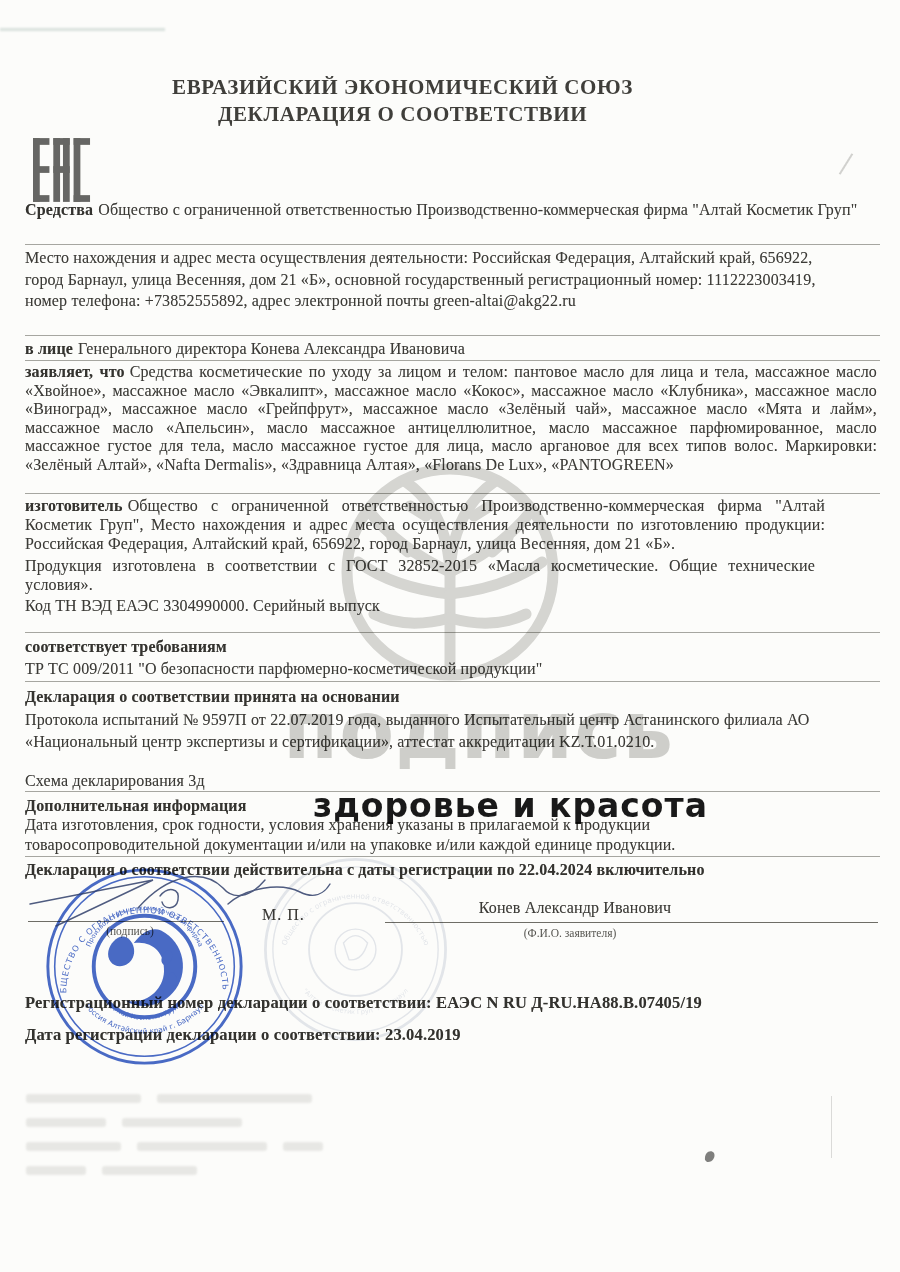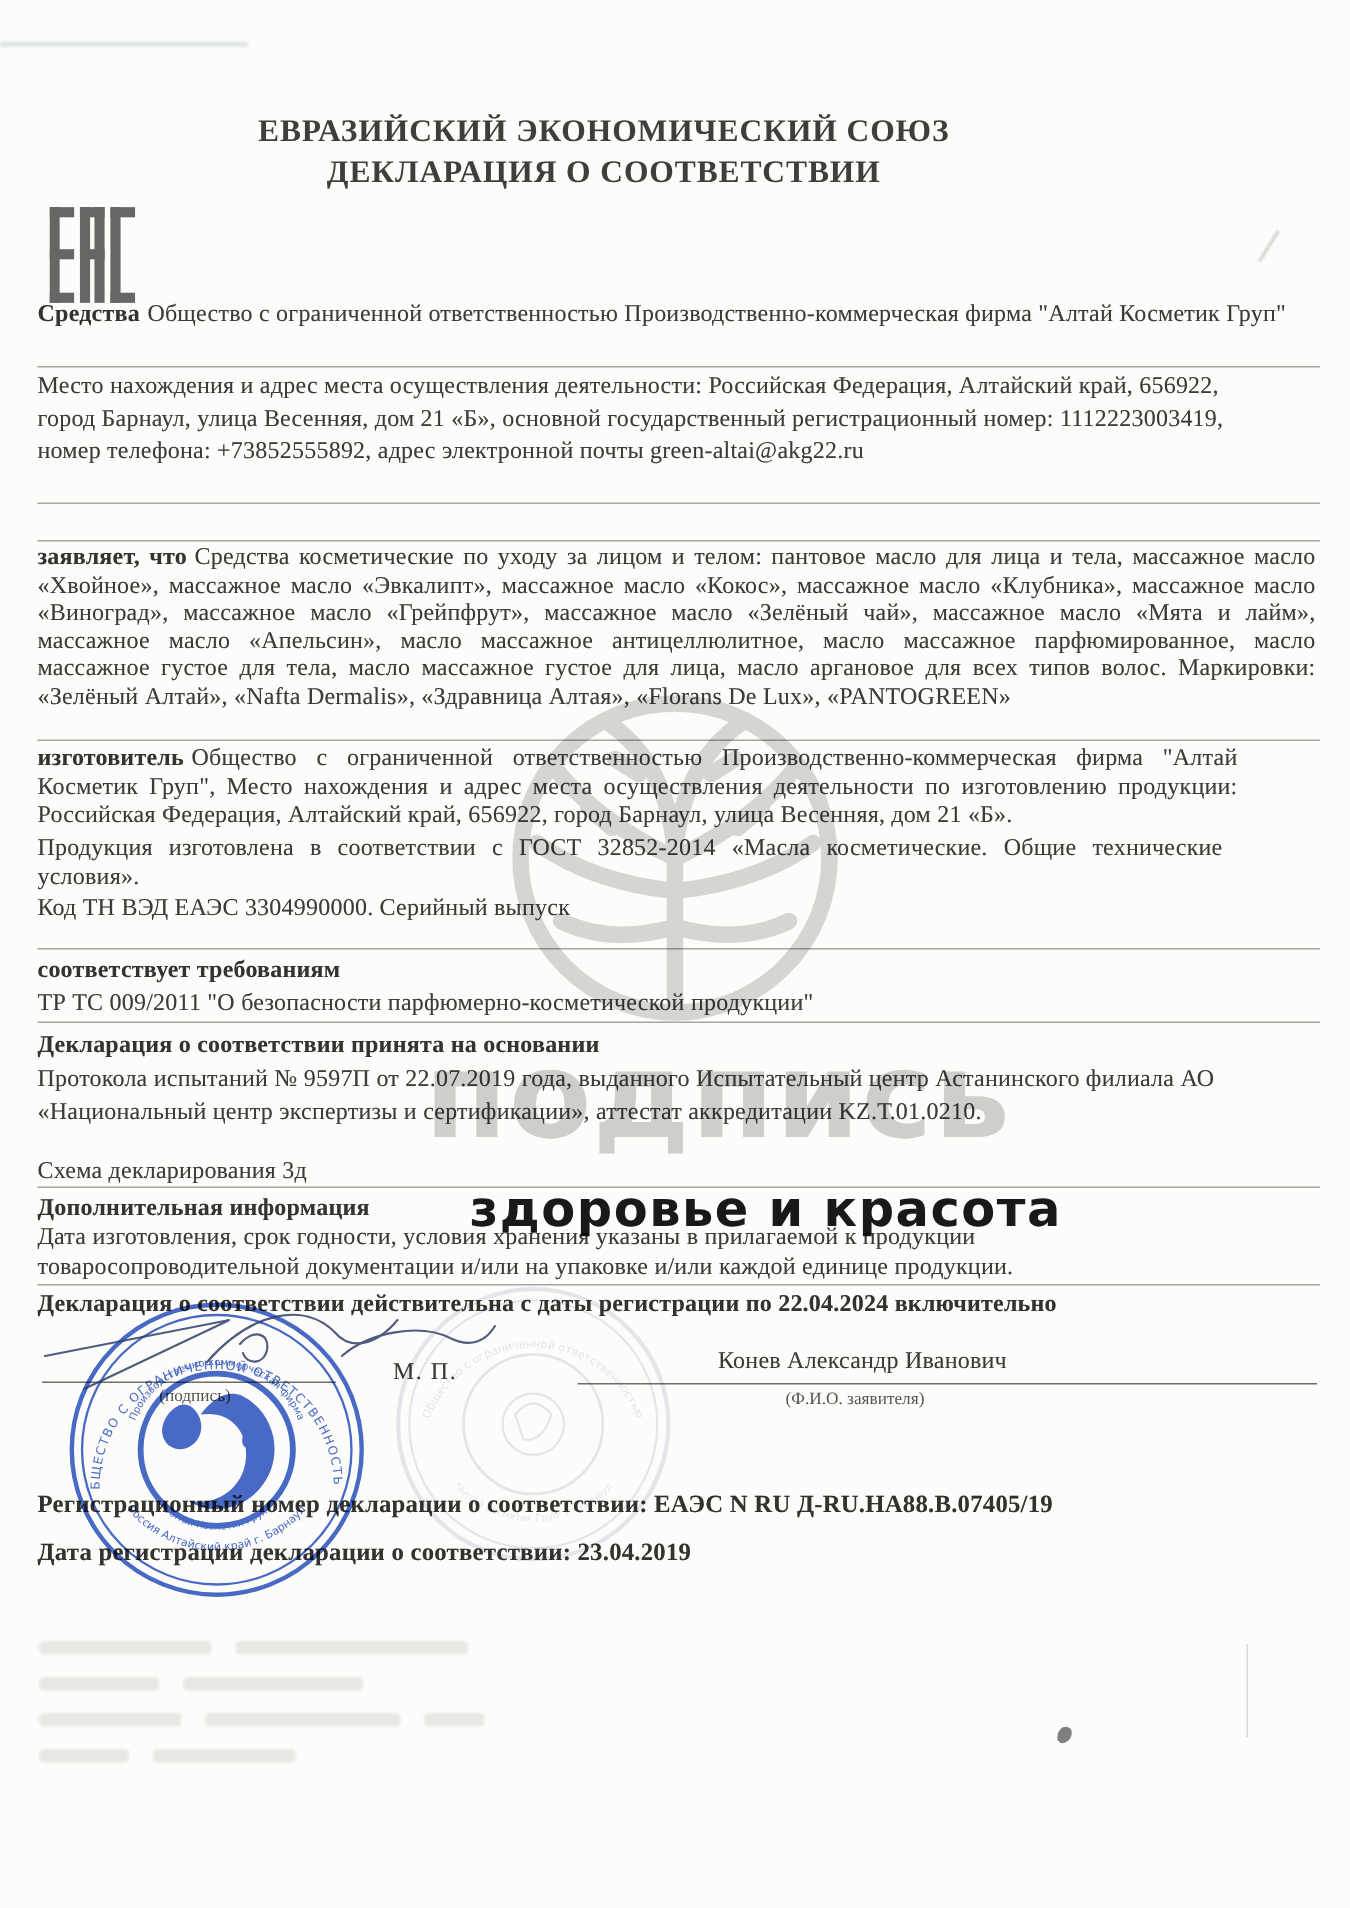--- a/index.html
+++ b/index.html
@@ -62,32 +62,35 @@
   </div>
 
   <p class="abs body-text" style="left:25px;top:199px;width:852px;">
     <span class="lead">Средства</span><span>Общество с ограниченной ответственностью Производственно-коммерческая фирма "Алтай Косметик Груп"</span>
   </p>
   <div class="abs rule" style="left:25px;top:244px;width:855px;"></div>
 
   <p class="abs body-text" style="left:25px;top:247px;width:800px;">Место нахождения и адрес места осуществления деятельности: Российская Федерация, Алтайский край, 656922, город Барнаул, улица Весенняя, дом 21 «Б», основной государственный регистрационный номер: 1112223003419, номер телефона: +73852555892, адрес электронной почты green-altai@akg22.ru</p>
   <div class="abs rule" style="left:25px;top:335px;width:855px;"></div>
 
+  <p class="abs body-text" style="left:25px;top:338px;width:852px;">
+    <span class="lead">в лице</span><span>Генерального директора Конева Александра Ивановича</span>
+  </p>
   <div class="abs rule" style="left:25px;top:360px;width:855px;"></div>
 
   <p class="abs body-text just" style="left:25px;top:363px;width:852px;line-height:18.6px;">
     <span class="lead">заявляет, что</span><span>Средства косметические по уходу за лицом и телом: пантовое  масло для лица и тела, массажное масло «Хвойное», массажное масло «Эвкалипт»,  массажное масло «Кокос», массажное масло «Клубника», массажное масло «Виноград», массажное масло «Грейпфрут», массажное масло «Зелёный чай», массажное масло «Мята и лайм», массажное масло «Апельсин», масло массажное антицеллюлитное, масло массажное парфюмированное,  масло массажное густое для тела, масло массажное густое для лица, масло аргановое для  всех типов волос. Маркировки: «Зелёный Алтай», «Nafta Dermalis», «Здравница Алтая», «Florans De Lux», «PANTOGREEN»</span>
   </p>
   <div class="abs rule" style="left:25px;top:493px;width:855px;"></div>
 
   <div class="abs" style="left:25px;top:496px;width:852px;">
     <p class="body-text just" style="width:800px;line-height:19.2px;">
       <span class="lead">изготовитель</span><span>Общество с ограниченной ответственностью Производственно-коммерческая фирма "Алтай Косметик Груп", Место нахождения и адрес места осуществления деятельности по изготовлению продукции: Российская Федерация, Алтайский край, 656922, город Барнаул, улица Весенняя, дом 21 «Б».</span>
     </p>
-    <p class="body-text just" style="width:790px;line-height:19.2px;margin-top:2px;">Продукция изготовлена в соответствии с ГОСТ 32852-2014 «Масла косметические. Общие технические условия».</p>
+    <p class="body-text just" style="width:790px;line-height:19.2px;margin-top:2px;">Продукция изготовлена в соответствии с ГОСТ 32852-2015 «Масла косметические. Общие технические условия».</p>
     <p class="body-text" style="line-height:19.2px;margin-top:2px;">Код ТН ВЭД ЕАЭС 3304990000. Серийный выпуск</p>
   </div>
   <div class="abs rule" style="left:25px;top:632px;width:855px;"></div>
 
   <p class="abs body-text lead" style="left:25px;top:636px;">соответствует требованиям</p>
   <p class="abs body-text" style="left:25px;top:658px;width:852px;">ТР ТС 009/2011 "О безопасности парфюмерно-косметической продукции"</p>
   <div class="abs rule" style="left:25px;top:681px;width:855px;"></div>
 
   <p class="abs body-text lead" style="left:25px;top:686px;">Декларация о соответствии принята на основании</p>
   <p class="abs body-text" style="left:25px;top:709px;width:820px;line-height:22px;">Протокола испытаний № 9597П от 22.07.2019 года, выданного Испытательный центр Астанинского филиала АО «Национальный центр экспертизы и сертификации», аттестат аккредитации KZ.Т.01.0210.</p>

